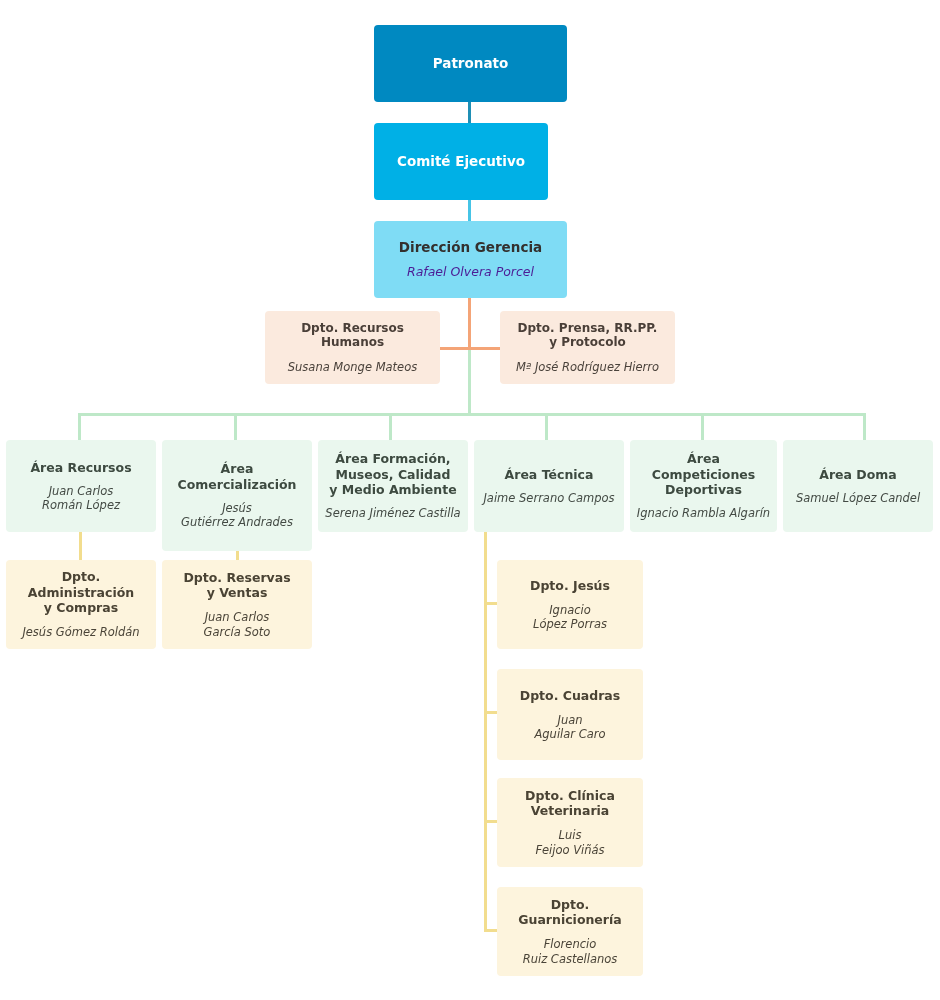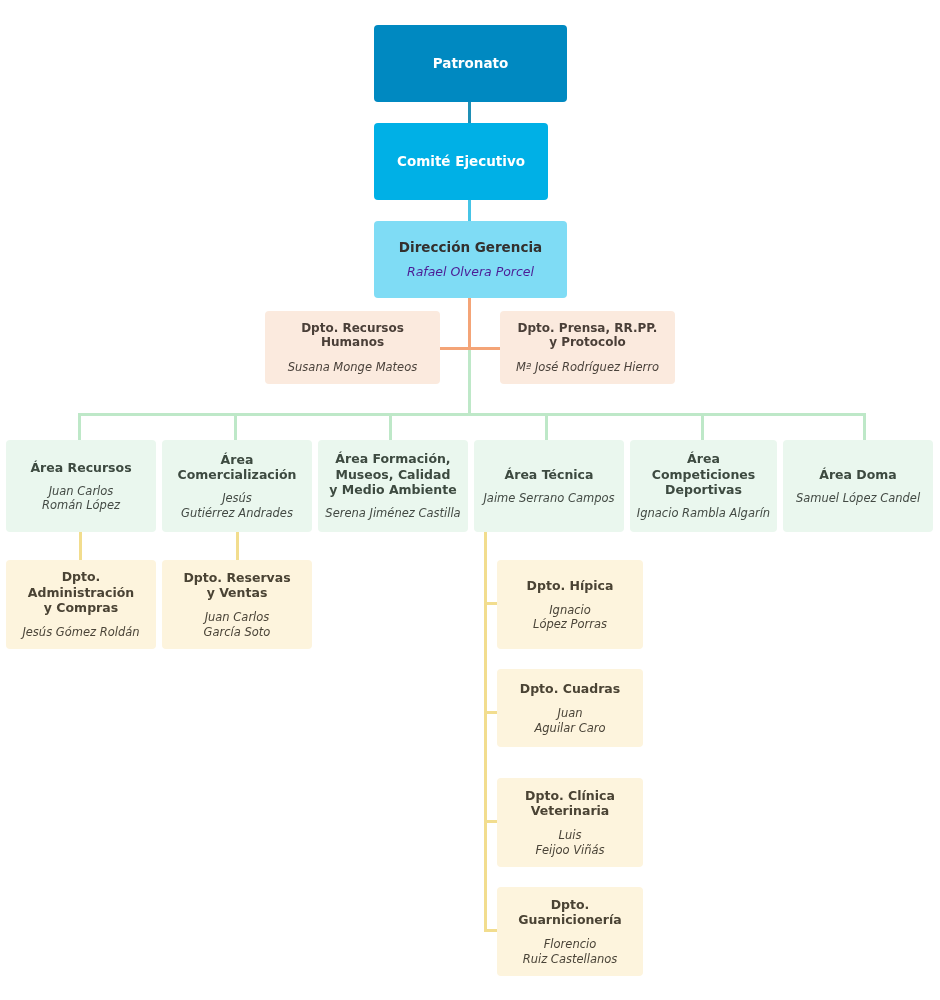--- a/index.html
+++ b/index.html
@@ -181,21 +181,21 @@
 y Protocolo</div>
     <div class="person">Mª José Rodríguez Hierro</div>
   </div>
 
   <div class="node lvl-area" style="left:6px; top:440px; width:150px; height:92px;text-align:center;">
     <div class="title">Área Recursos</div>
     <div class="person">Juan Carlos
 Román López</div>
   </div>
 
-  <div class="node lvl-area" style="left:162px; top:440px; width:150px; height:92px;">
+  <div class="node lvl-area" style="left:162px; top:440px; width:150px; height:111px;">
     <div class="title">Área Comercialización</div>
     <div class="person">Jesús
 Gutiérrez Andrades</div>
   </div>
 
   <div class="node lvl-area" style="left:318px; top:440px; width:150px; height:92px;">
     <div class="title">Área Formación,
 Museos, Calidad
 y Medio Ambiente</div>
     <div class="person">Serena Jiménez Castilla</div>
@@ -224,26 +224,26 @@
   </div>
 
   <div class="node lvl-dept" style="left:162px; top:560px; width:150px; height:89px;">
     <div class="title">Dpto. Reservas
 y Ventas</div>
     <div class="person">Juan Carlos
 García Soto</div>
   </div>
 
   <div class="node lvl-dept" style="left:497px; top:560px; width:146px; height:89px;">
-    <div class="title">Dpto. Hípica</div>
+    <div class="title">Dpto. Jesús</div>
     <div class="person">Ignacio
 López Porras</div>
   </div>
 
-  <div class="node lvl-dept" style="left:497px; top:669px; width:146px; height:78px;">
+  <div class="node lvl-dept" style="left:497px; top:669px; width:146px; height:91px;">
     <div class="title">Dpto. Cuadras</div>
     <div class="person">Juan
 Aguilar Caro</div>
   </div>
 
   <div class="node lvl-dept" style="left:497px; top:778px; width:146px; height:89px;">
     <div class="title">Dpto. Clínica
 Veterinaria</div>
     <div class="person">Luis
 Feijoo Viñás</div>

